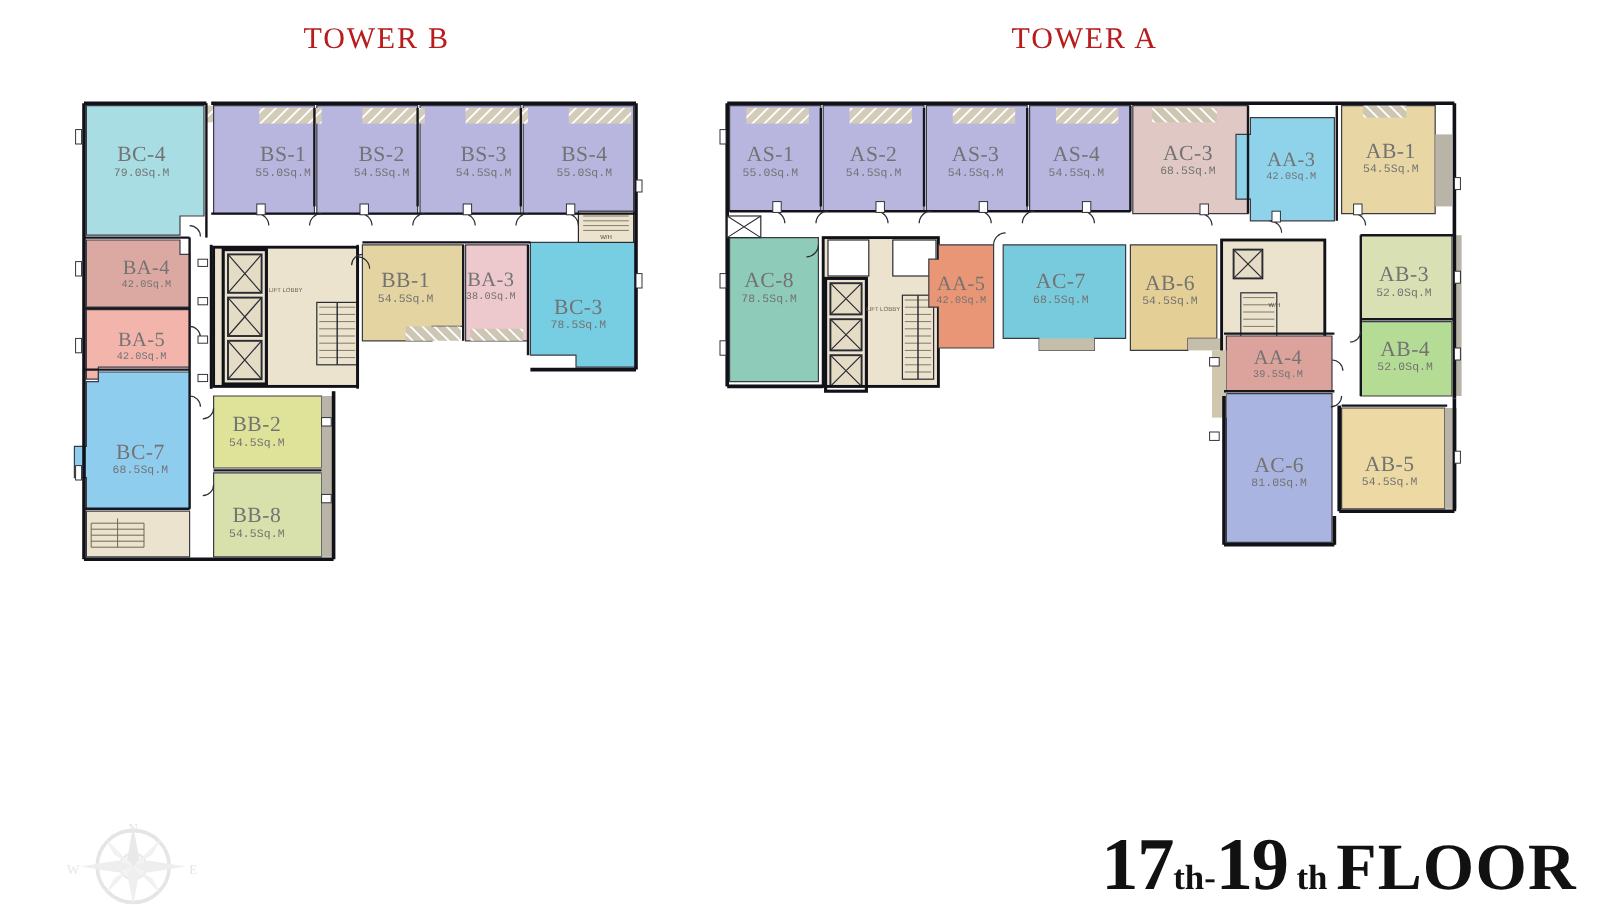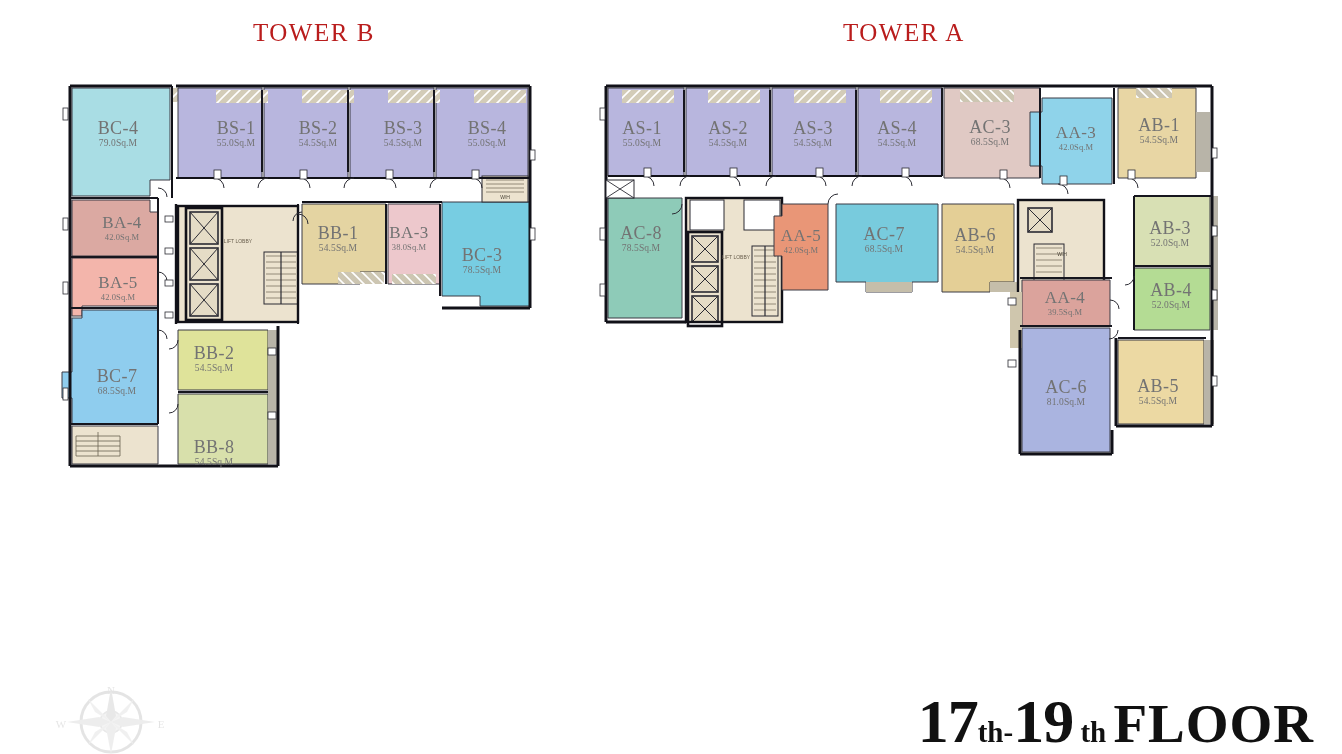--- a/index.html
+++ b/index.html
@@ -44,21 +44,21 @@
     color: #737373;
   }
   .unit-label .code {
     display: block;
     font-family: "Liberation Serif", serif;
     font-size: 18px;
     letter-spacing: 0.4px;
   }
   .unit-label .area {
     display: block;
-    font-family: Liberation Serif, serif;
+    font-family: Liberation Mono, monospace;
     font-size: 9.5px;
     margin-top: 2px;
     letter-spacing: 0.1px;
   }
   .unit-label.small .code { font-size: 17px; }
   .unit-label.small .area { font-size: 8.5px; }
 
   
   #floor-caption {
     position: absolute;
@@ -446,21 +446,21 @@
       <span class="area">38.0Sq.M</span>
     </div>
     <div class="unit-label" style="left: 482px; top: 261px;">
       <span class="code">BC-3</span>
       <span class="area">78.5Sq.M</span>
     </div>
     <div class="unit-label" style="left: 214px; top: 359px;">
       <span class="code">BB-2</span>
       <span class="area">54.5Sq.M</span>
     </div>
-    <div class="unit-label" style="left: 214px; top: 453px;">
+    <div class="unit-label" style="left: 214px; top: 435px;">
       <span class="code">BB-8</span>
       <span class="area">54.5Sq.M</span>
     </div>
     <div class="unit-label" style="left: 642px; top: 134px;">
       <span class="code">AS-1</span>
       <span class="area">55.0Sq.M</span>
     </div>
     <div class="unit-label" style="left: 728px; top: 134px;">
       <span class="code">AS-2</span>
       <span class="area">54.5Sq.M</span>

